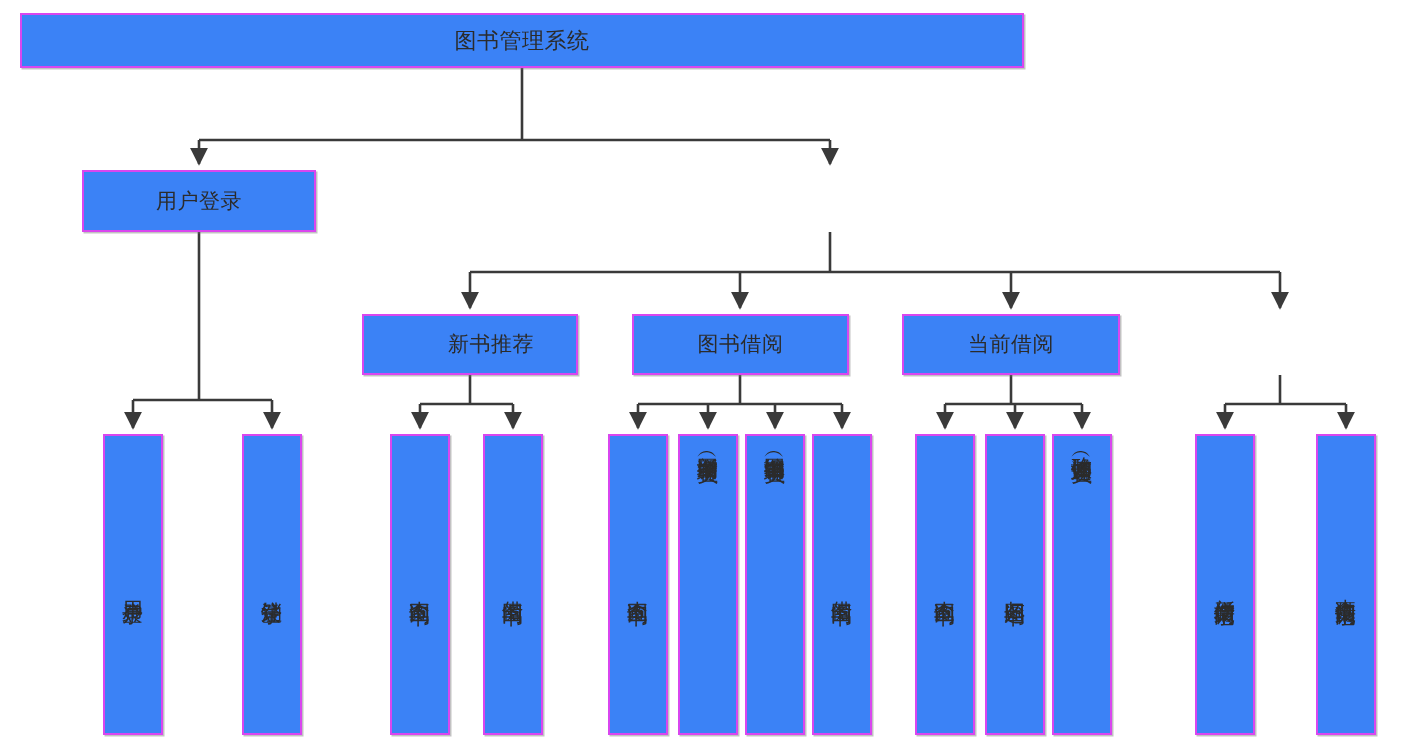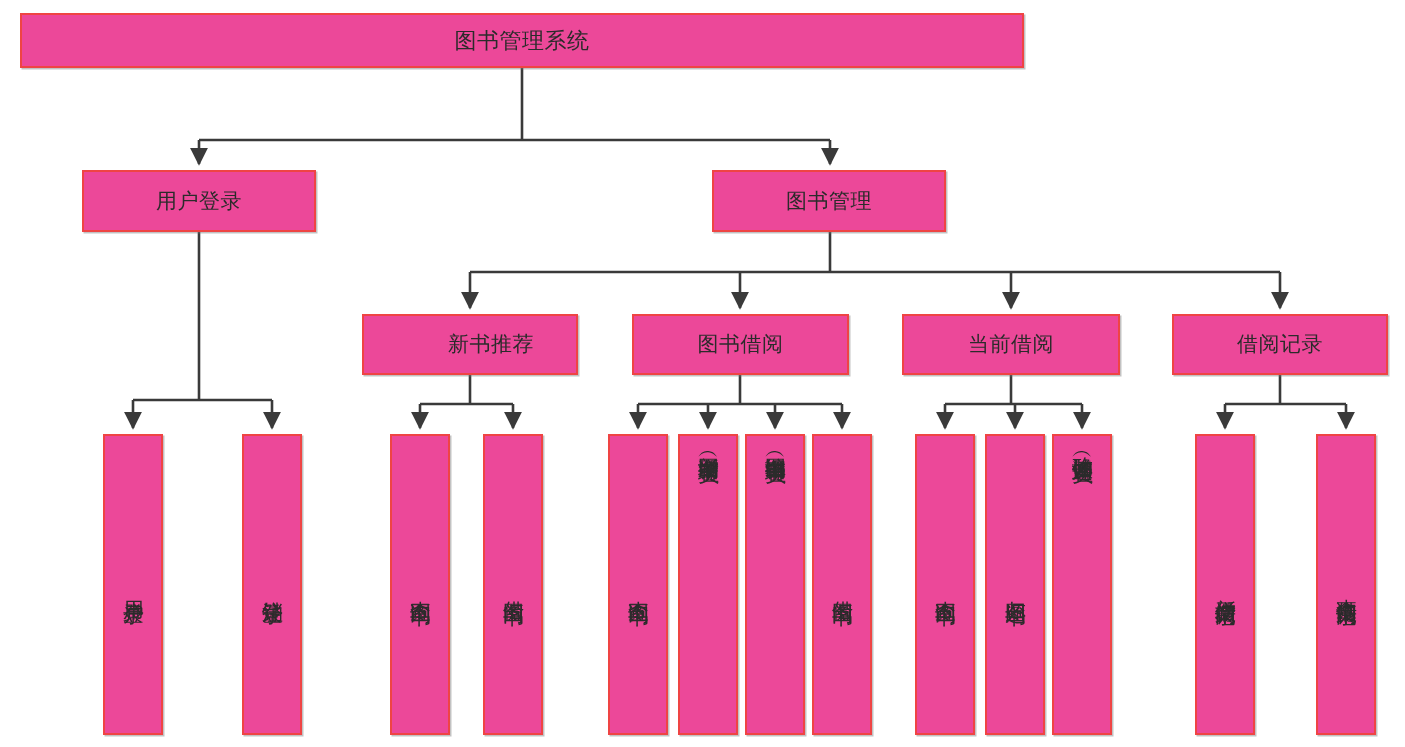--- a/index.html
+++ b/index.html
@@ -21,28 +21,27 @@
     position: absolute;
     left: 0;
     top: 0;
     width: 1405px;
     height: 747px;
     pointer-events: none;
   }
   .node {
     position: absolute;
     box-sizing: border-box;
-    border: 2px solid #ef4444;
-    background: #ec4899;
+    border: 2px solid #d946ef;
+    background: #3b82f6;
     display: flex;
     align-items: center;
     justify-content: center;
     color: #2b2b2b;
     box-shadow: 1.5px 1.5px 0 rgba(120,120,120,0.45);
-    font-family: Liberation Serif, serif;
   }
   .node .txt {
     display: block;
     text-align: center;
     line-height: 1.18;
     letter-spacing: 0.5px;
   }
   
   .node.h .txt {
     writing-mode: horizontal-tb;
@@ -129,35 +128,29 @@
     </g>
   </svg>
 
   <div class="node h root" style="left:20px; top:13px; width:1004px; height:55px;">
     <span class="txt">图书管理系统</span>
   </div>
 
   <div class="node h" style="left:82px; top:170px; width:234px; height:62px;">
     <span class="txt">用户登录</span>
   </div>
-  <div class="node h" style="left:712px; top:170px; width:234px; height:62px;">
-    <span class="txt">图书管理</span>
-  </div>
 
   <div class="node h" style="left:362px; top:314px; width:216px; height:61px;padding-left:42px;">
     <span class="txt">新书推荐</span>
   </div>
   <div class="node h" style="left:632px; top:314px; width:217px; height:61px;">
     <span class="txt">图书借阅</span>
   </div>
   <div class="node h" style="left:902px; top:314px; width:218px; height:61px;">
     <span class="txt">当前借阅</span>
-  </div>
-  <div class="node h" style="left:1172px; top:314px; width:216px; height:61px;">
-    <span class="txt">借阅记录</span>
   </div>
 
   <div class="node v" style="left:103px; top:434px; width:60px; height:301px; align-items:center;">
     <span class="txt">用户登录</span>
   </div>
   <div class="node v" style="left:242px; top:434px; width:60px; height:301px; align-items:center;">
     <span class="txt">注销登录</span>
   </div>
   <div class="node v" style="left:390px; top:434px; width:60px; height:301px; align-items:center;">
     <span class="txt">查询图书</span>

